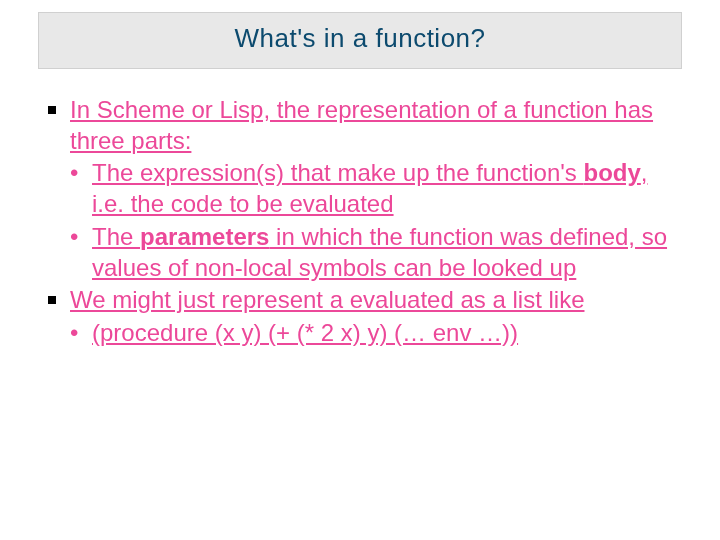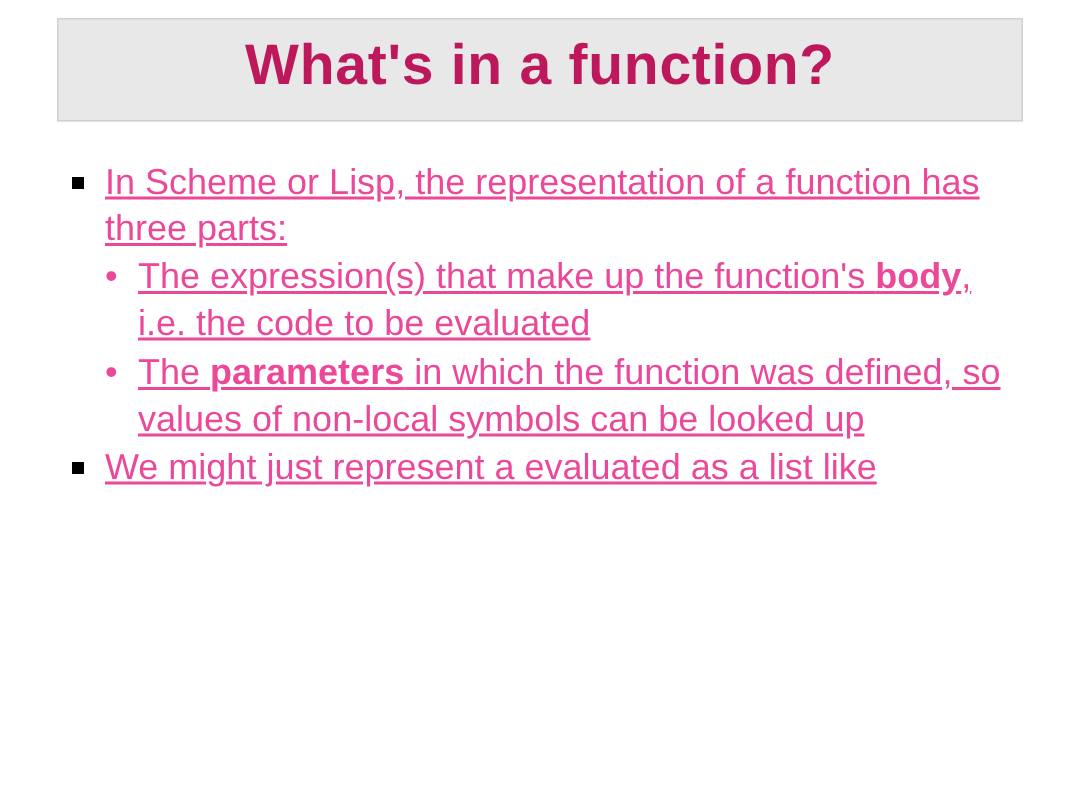--- a/index.html
+++ b/index.html
@@ -16,23 +16,23 @@
     padding: 12px 30px 20px 30px;
   }
   .title-bar {
     background: #e8e8e8;
     border: 1px solid #d0d0d0;
     margin: 0 8px 26px 8px;
     padding: 10px 20px 14px 20px;
     text-align: center;
   }
   .title-bar h1 {
-    font-size: 38px;
-    font-weight: bold;
-    color: #be185d;
+    font-size: 26px;
+    font-weight: normal;
+    color: #0c4a6e;
     letter-spacing: 0.5px;
   }
   .content {
     font-size: 24px;
     line-height: 1.28;
     color: #ec4899;
     padding: 0 14px 0 18px;
     text-decoration: underline;
   }
   .l1 {
@@ -82,15 +82,18 @@
     </div>
 
     <div class="l2">
       <span>The </span><b>parameters</b><span> in which the function was defined, so values of non-local symbols can be looked up</span>
     </div>
 
     <div class="l1">
       <span>We might just represent a evaluated as a list like</span>
     </div>
 
+    <div class="l2">
+      <span>(procedure  (x y)  (+ (* 2 x) y)  (… env …))</span>
+    </div>
 
   </div>
 </div>
 
 </body></html>

